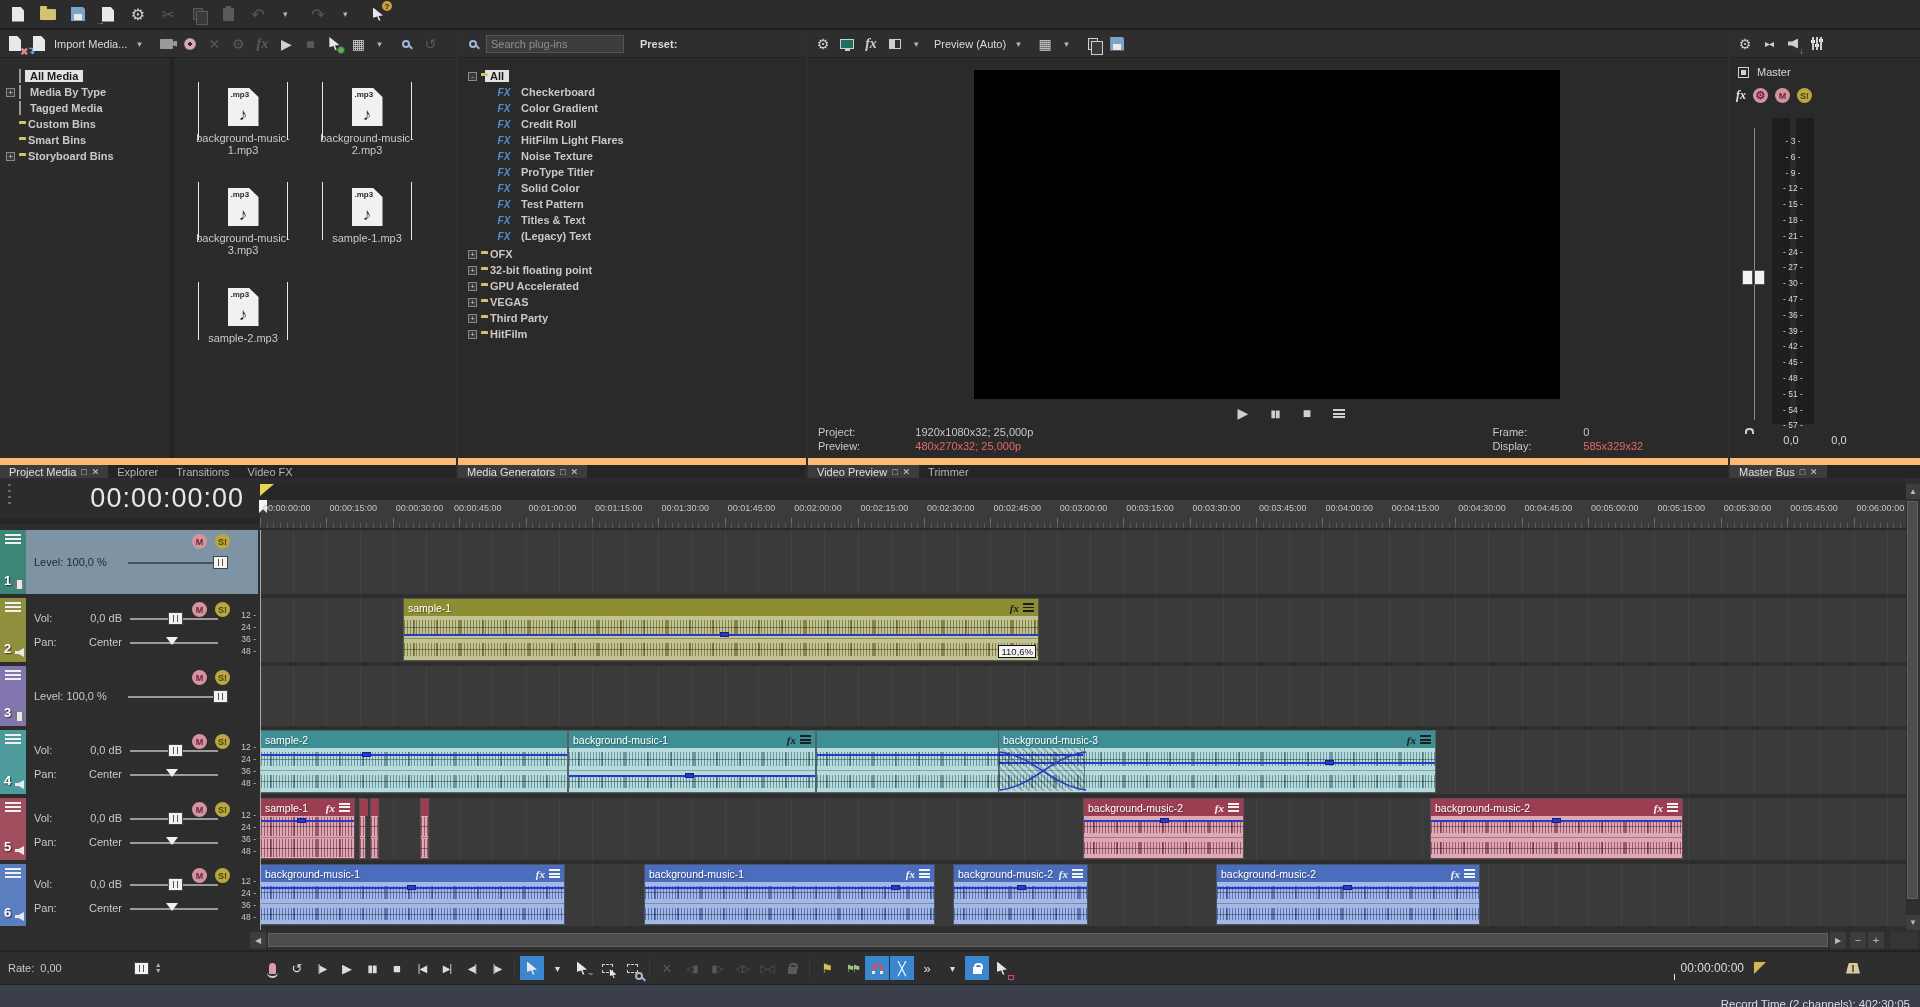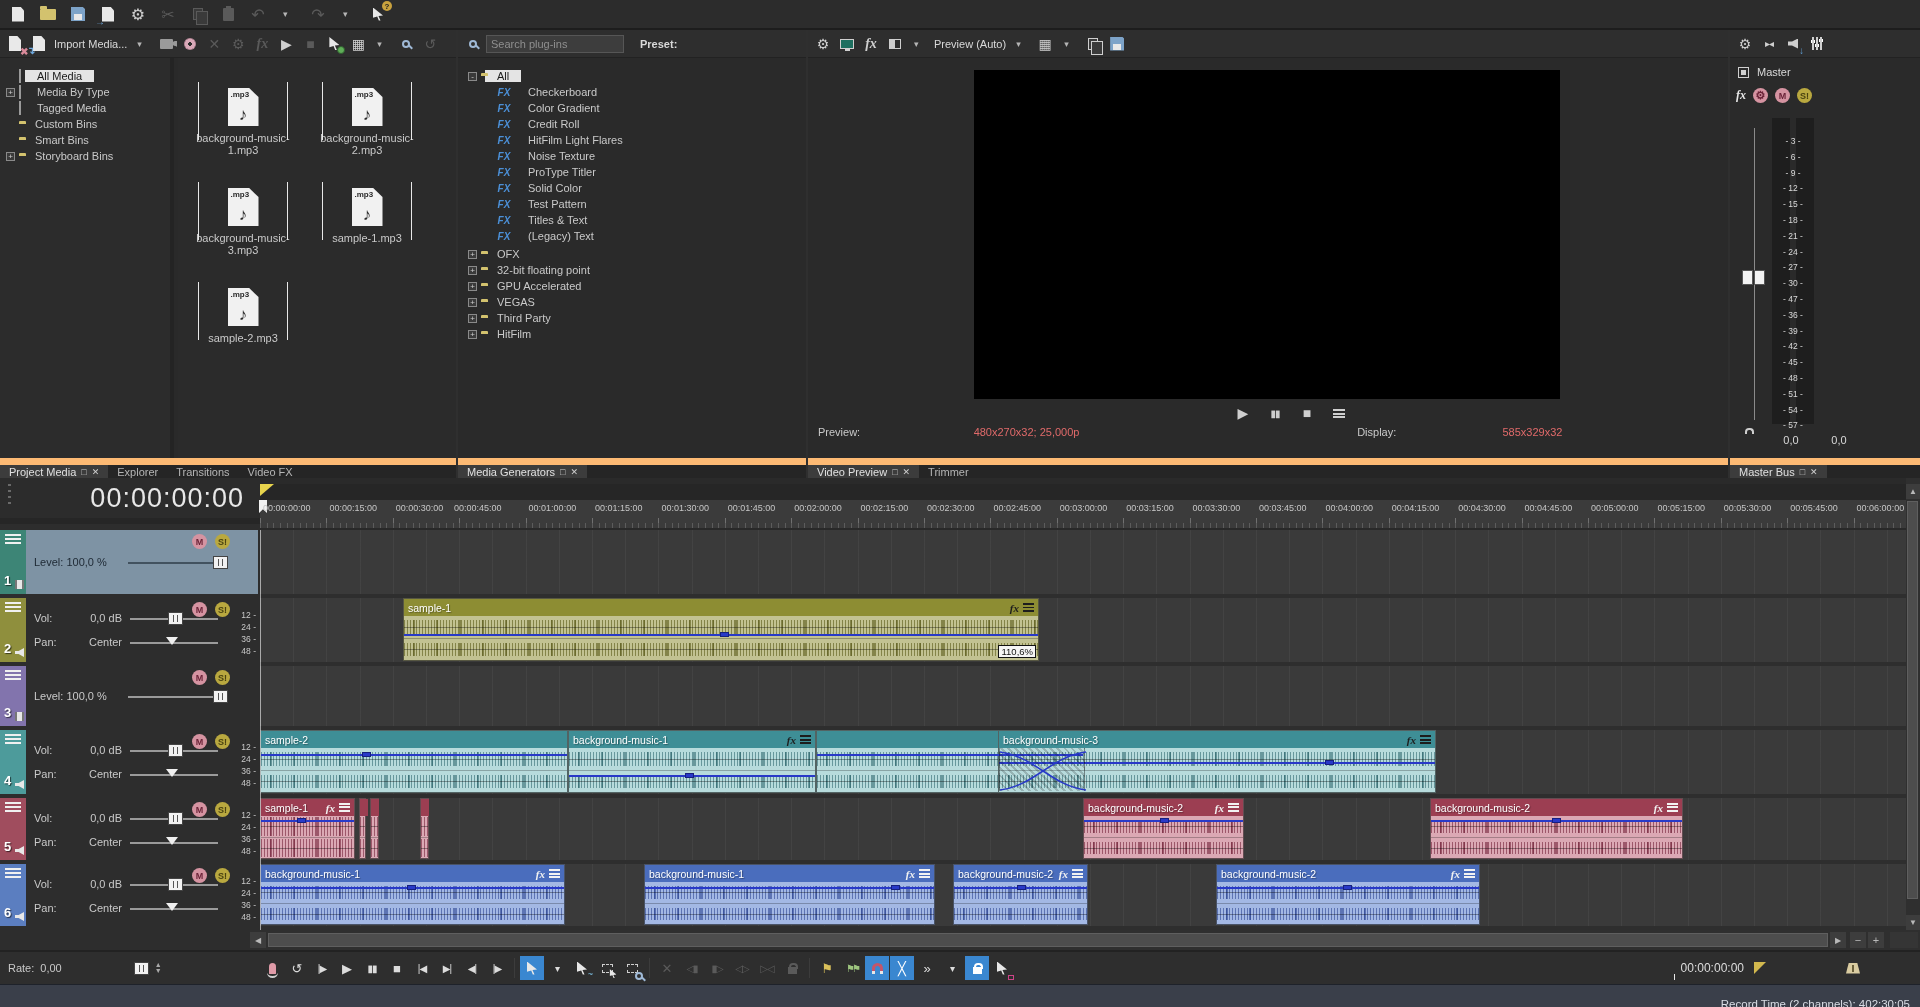--- a/index.html
+++ b/index.html
@@ -71,21 +71,21 @@
   .panel { position:absolute; top:30px; height:448px; background:#2a2a2a; }
   .ptoolbar { height:28px; background:#2e2e2e; border-bottom:1px solid #222; display:flex; align-items:center; gap:2px; padding:0 4px; }
   .tabbar { position:absolute; left:0; right:0; bottom:0; height:20px; background:#252525; display:flex; align-items:stretch; border-top:7px solid #fdba74; }
   .tab { display:flex; align-items:center; gap:5px; padding:0 9px; color:#b5b5b5; font-size:11px; }
   .tab.active { background:#3c3c3c; color:#e0e0e0; }
   .tab .tctl { font-size:9px; color:#cfcfcf; }
   .pm-content { position:absolute; top:28px; bottom:20px; left:0; right:0; }
   #pm-tree { position:absolute; left:0; top:0; bottom:0; width:174px; background:#2c2c2c; border-right:4px solid #242424; }
   #pm-files { position:absolute; left:178px; top:0; bottom:0; right:0; background:#2b2b2b; }
   .tree-row { position:absolute; left:0; right:0; height:16px; display:flex; align-items:center; gap:4px; color:#c9c9c9; white-space:nowrap; }
-  .tree-row .lbl { padding:0 12px; }
+  .tree-row .lbl { padding:0 5px;font-weight:bold; }
   .tree-row .lbl.sel { background:#e4e4e4; color:#1a1a1a; }
   .twisty { width:9px; height:9px; border:1px solid #8a8a8a; background:#3a3a3a; color:#d0d0d0; font-size:8px; line-height:7px; text-align:center; flex:0 0 auto; }
   .fxico { color:#4b8fd6; font-weight:bold; font-style:italic; font-size:10px; width:16px; text-align:center; flex:0 0 auto; }
   .file-cell { position:absolute; width:118px; text-align:center; color:#c9c9c9; }
   .file-cell .flank { position:absolute; top:-6px; width:1px; height:58px; background:#e8e8e8; }
   .mp3doc { width:31px; height:38px; background:#f1f1f1; clip-path:polygon(0 0,70% 0,100% 24%,100% 100%,0 100%); margin:0 auto; position:relative; color:#2a2a2a; }
   .mp3doc .ext { position:absolute; top:2px; left:3px; font-size:8px; font-weight:bold; }
   .mp3doc .note { position:absolute; bottom:1px; left:0; right:0; font-size:17px; }
   .fname { margin-top:6px; font-size:11px; }
 
@@ -509,20 +509,27 @@
       <span class="ic small">▮▮</span>
       <span class="ic">■</span>
       <span class="ic">
         <span class="sh-grid3"></span>
       </span>
     </div>
   <div id="vp-info" style="left:10px;top:396px;right:10px;">
     <table style="border-collapse:collapse;width:100%;">
         <tbody>
       <tr>
+        <td>Project:</td>
+        <td>1920x1080x32; 25,000p</td>
+        <td style="width:320px;"></td>
+        <td>Frame:</td>
+        <td>0</td>
+      </tr>
+      <tr>
         <td>Preview:</td>
         <td class="red">480x270x32; 25,000p</td>
         <td></td>
         <td>Display:</td>
         <td class="red">585x329x32</td>
       </tr>
     </tbody>
       </table>
   </div>
   <div class="tabbar" id="vp-tabs">

